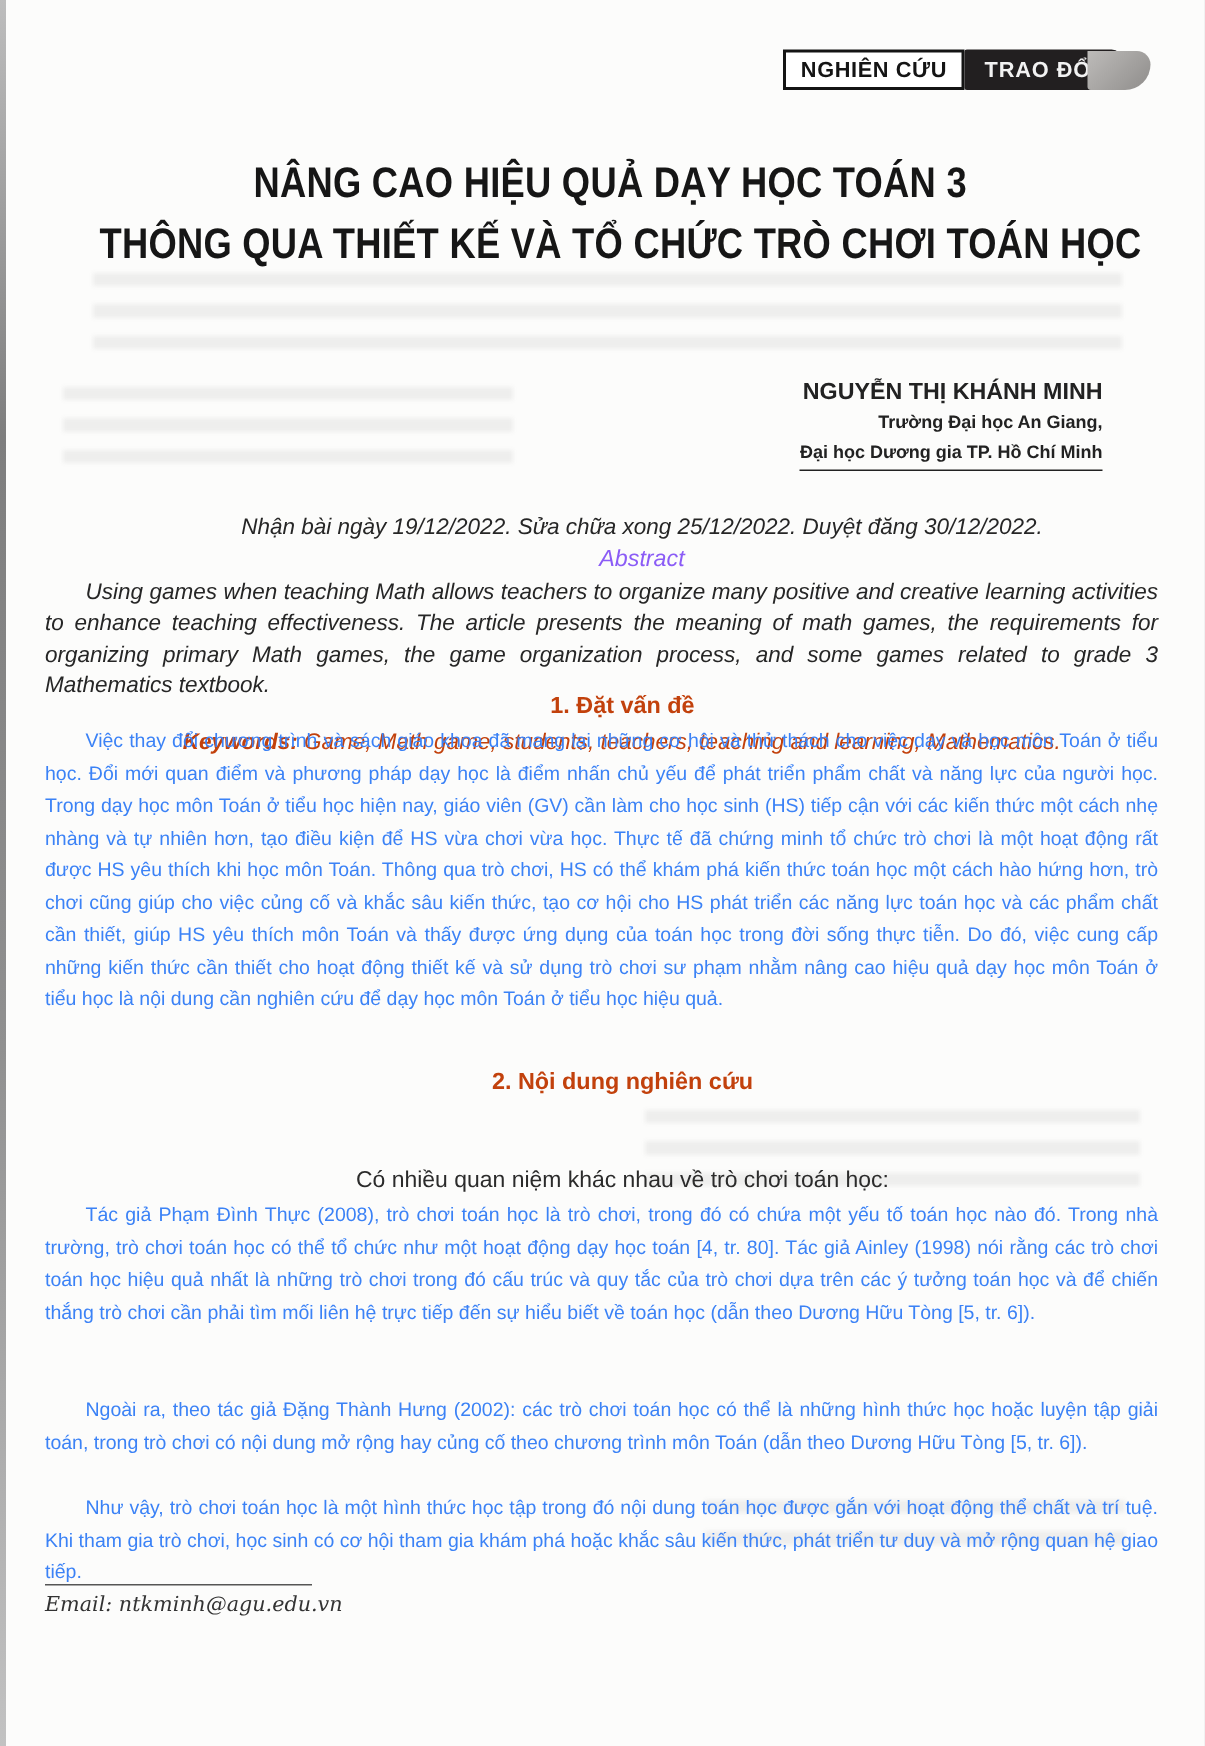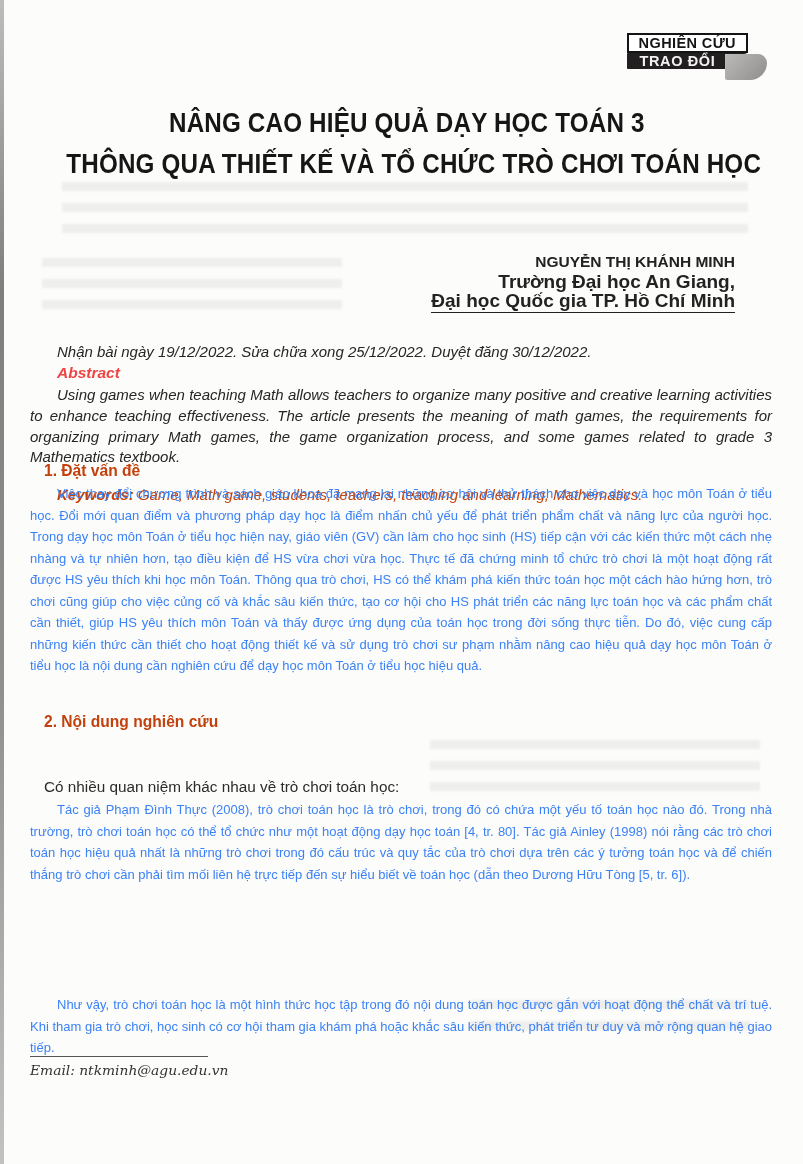--- a/index.html
+++ b/index.html
@@ -8,43 +8,43 @@
     background:#fcfcfb; overflow:hidden;
     font-family:"Liberation Sans","DejaVu Sans",sans-serif;
     color:#2b2b2b;
   }
   .scan-edge{position:absolute;left:0;top:0;width:4px;height:100%;
     background:linear-gradient(to bottom,#bdbdbd,#7e7e7e 25%,#909090 60%,#c2c2c2);}
   
   .ghost{position:absolute;filter:blur(1.3px);
     background:repeating-linear-gradient(180deg,rgba(70,70,70,.075) 0 9px,rgba(0,0,0,0) 9px 21px);}
   
-  .badge-wrap{position:absolute;top:33px;right:55px;height:27px;display:flex;align-items:stretch;z-index:2;flex-direction:column;}
+  .badge-wrap{position:absolute;top:33px;right:55px;height:27px;display:flex;align-items:stretch;z-index:2;}
   .badge-left{background:#ffffff;border:2px solid #141414;color:#141414;
     font-weight:bold;font-size:14.5px;letter-spacing:.4px;display:flex;align-items:center;
     padding:0 10px;z-index:2;}
   .badge-right{position:relative;background:#221f20;color:#f2f2f2;font-weight:bold;font-size:14.5px;
     letter-spacing:.6px;display:flex;align-items:center;padding:0 16px 0 13px;
     border-radius:2px 9px 26px 2px;z-index:2;}
   .badge-swoosh{position:absolute;right:-19px;top:1px;width:42px;height:26px;
     background:linear-gradient(135deg,#bdbbb9,#8f8d8b);border-radius:0 16px 30px 4px;z-index:1;}
   
   .title{position:absolute;top:97px;left:0;width:100%;text-align:center;
     font-weight:bold;color:#161616;line-height:41px;font-size:28.5px;letter-spacing:.2px;}
   .title .tline{display:inline-block;transform:scaleX(.85);white-space:nowrap;}
   
   .author{position:absolute;top:252px;right:68px;text-align:right;color:#222;line-height:19.5px;}
   .author .name{font-weight:bold;font-size:15.5px;}
-  .author .affil{font-weight:bold;font-size:19px;}
+  .author .affil{font-weight:bold;font-size:12px;}
   .author .affil.u{display:inline-block;border-bottom:1.6px solid #222;padding-bottom:1px;}
   
-  .col{position:absolute;left:30px;width:742px;}
+  .col{position:absolute;left:30px;width:742px;text-align:center;}
   .para{font-size:13px;line-height:21.55px;text-align:justify;color:#3b82f6;text-indent:27px;}
   .meta-line{font-style:italic;font-size:15px;color:#262626;padding-left:27px;}
-  .abs-head{font-weight:bold;font-style:italic;font-size:15.5px;color:#ef4444;padding-left:27px;}
+  .abs-head{font-weight:normal;font-style:italic;font-size:15.5px;color:#8b5cf6;padding-left:27px;}
   .abs-body{font-style:italic;font-size:15px;line-height:20.8px;text-align:justify;text-indent:27px;color:#262626;}
   .kw{font-style:italic;font-size:15px;text-indent:27px;color:#c2410c;margin-top:40px;}
   .kw .kw-label{font-weight:bold;}
   .h-bold{font-weight:bold;font-size:15.6px;color:#c2410c;padding-left:14px;}
   .h-bolditalic{font-weight:bold;font-style:italic;font-size:15.8px;color:#161616;padding-left:14px;}
   .h-italic{font-style:italic;font-size:15.6px;color:#222;padding-left:14px;}
   .plain-line{font-size:15.3px;color:#2b2b2b;padding-left:14px;}
   
   .foot-rule{position:absolute;left:30px;top:1056px;width:178px;border-top:1.6px solid #555;}
   .foot-email{position:absolute;left:30px;top:1062px;font-family:"DejaVu Serif","Liberation Serif",serif;
@@ -83,38 +83,39 @@
   </div>
 
   <h1 class="title" style="margin:5px;">
     <span class="tline">NÂNG CAO HIỆU QUẢ DẠY HỌC TOÁN 3</span><br>
     <span class="tline">THÔNG QUA THIẾT KẾ VÀ TỔ CHỨC TRÒ CHƠI TOÁN HỌC</span>
   </h1>
 
   <div class="author">
     <div class="name">NGUYỄN THỊ KHÁNH MINH</div>
     <div class="affil">Trường Đại học An Giang,</div>
-    <div><span class="affil u">Đại học Quốc gia TP. Hồ Chí Minh</span></div>
+    <div><span class="affil u">Đại học Dương gia TP. Hồ Chí Minh</span></div>
   </div>
 
   <div class="col meta-line" style="top:343px;">Nhận bài ngày 19/12/2022. Sửa chữa xong 25/12/2022. Duyệt đăng 30/12/2022.</div>
 
   <div class="col abs-head" style="top:364px;">Abstract</div>
   <div class="col abs-body" style="top:385px;">Using games when teaching Math allows teachers to organize many positive and creative learning activities to enhance teaching effectiveness. The article presents the meaning of math games, the requirements for organizing primary Math games, the game organization process, and some games related to grade 3 Mathematics textbook.</div>
 
   <div class="col kw" style="top:446px;">
     <span class="kw-label">Keywords:</span>
     <span>Game, Math game, students, teachers, teaching and learning, Mathematics.</span>
   </div>
 
   <div class="col h-bold" style="top:462px;">1. Đặt vấn đề</div>
   <div class="col para" style="top:483px;">Việc thay đổi chương trình và sách giáo khoa đã mang lại những cơ hội và thử thách cho việc dạy và học môn Toán ở tiểu học. Đổi mới quan điểm và phương pháp dạy học là điểm nhấn chủ yếu để phát triển phẩm chất và năng lực của người học. Trong dạy học môn Toán ở tiểu học hiện nay, giáo viên (GV) cần làm cho học sinh (HS) tiếp cận với các kiến thức một cách nhẹ nhàng và tự nhiên hơn, tạo điều kiện để HS vừa chơi vừa học. Thực tế đã chứng minh tổ chức trò chơi là một hoạt động rất được HS yêu thích khi học môn Toán. Thông qua trò chơi, HS có thể khám phá kiến thức toán học một cách hào hứng hơn, trò chơi cũng giúp cho việc củng cố và khắc sâu kiến thức, tạo cơ hội cho HS phát triển các năng lực toán học và các phẩm chất cần thiết, giúp HS yêu thích môn Toán và thấy được ứng dụng của toán học trong đời sống thực tiễn. Do đó, việc cung cấp những kiến thức cần thiết cho hoạt động thiết kế và sử dụng trò chơi sư phạm nhằm nâng cao hiệu quả dạy học môn Toán ở tiểu học là nội dung cần nghiên cứu để dạy học môn Toán ở tiểu học hiệu quả.</div>
 
   <div class="col h-bold" style="top:713px;">2. Nội dung nghiên cứu</div>
   <div class="col plain-line" style="top:778px;">Có nhiều quan niệm khác nhau về trò chơi toán học:</div>
   <div class="col para" style="top:799px;">Tác giả Phạm Đình Thực (2008), trò chơi toán học là trò chơi, trong đó có chứa một yếu tố toán học nào đó. Trong nhà trường, trò chơi toán học có thể tổ chức như một hoạt động dạy học toán [4, tr. 80]. Tác giả Ainley (1998) nói rằng các trò chơi toán học hiệu quả nhất là những trò chơi trong đó cấu trúc và quy tắc của trò chơi dựa trên các ý tưởng toán học và để chiến thắng trò chơi cần phải tìm mối liên hệ trực tiếp đến sự hiểu biết về toán học (dẫn theo Dương Hữu Tòng [5, tr. 6]).</div>
+  <div class="col para" style="top:929px;">Ngoài ra, theo tác giả Đặng Thành Hưng (2002): các trò chơi toán học có thể là những hình thức học hoặc luyện tập giải toán, trong trò chơi có nội dung mở rộng hay củng cố theo chương trình môn Toán (dẫn theo Dương Hữu Tòng [5, tr. 6]).</div>
   <div class="col para" style="top:994px;">Như vậy, trò chơi toán học là một hình thức học tập trong đó nội dung toán học được gắn với hoạt động thể chất và trí tuệ. Khi tham gia trò chơi, học sinh có cơ hội tham gia khám phá hoặc khắc sâu kiến thức, phát triển tư duy và mở rộng quan hệ giao tiếp.</div>
 
   <div class="foot-rule"></div>
   <div class="foot-email">Email: ntkminh@agu.edu.vn</div>
 
 
 </div>
 
 </body></html>

